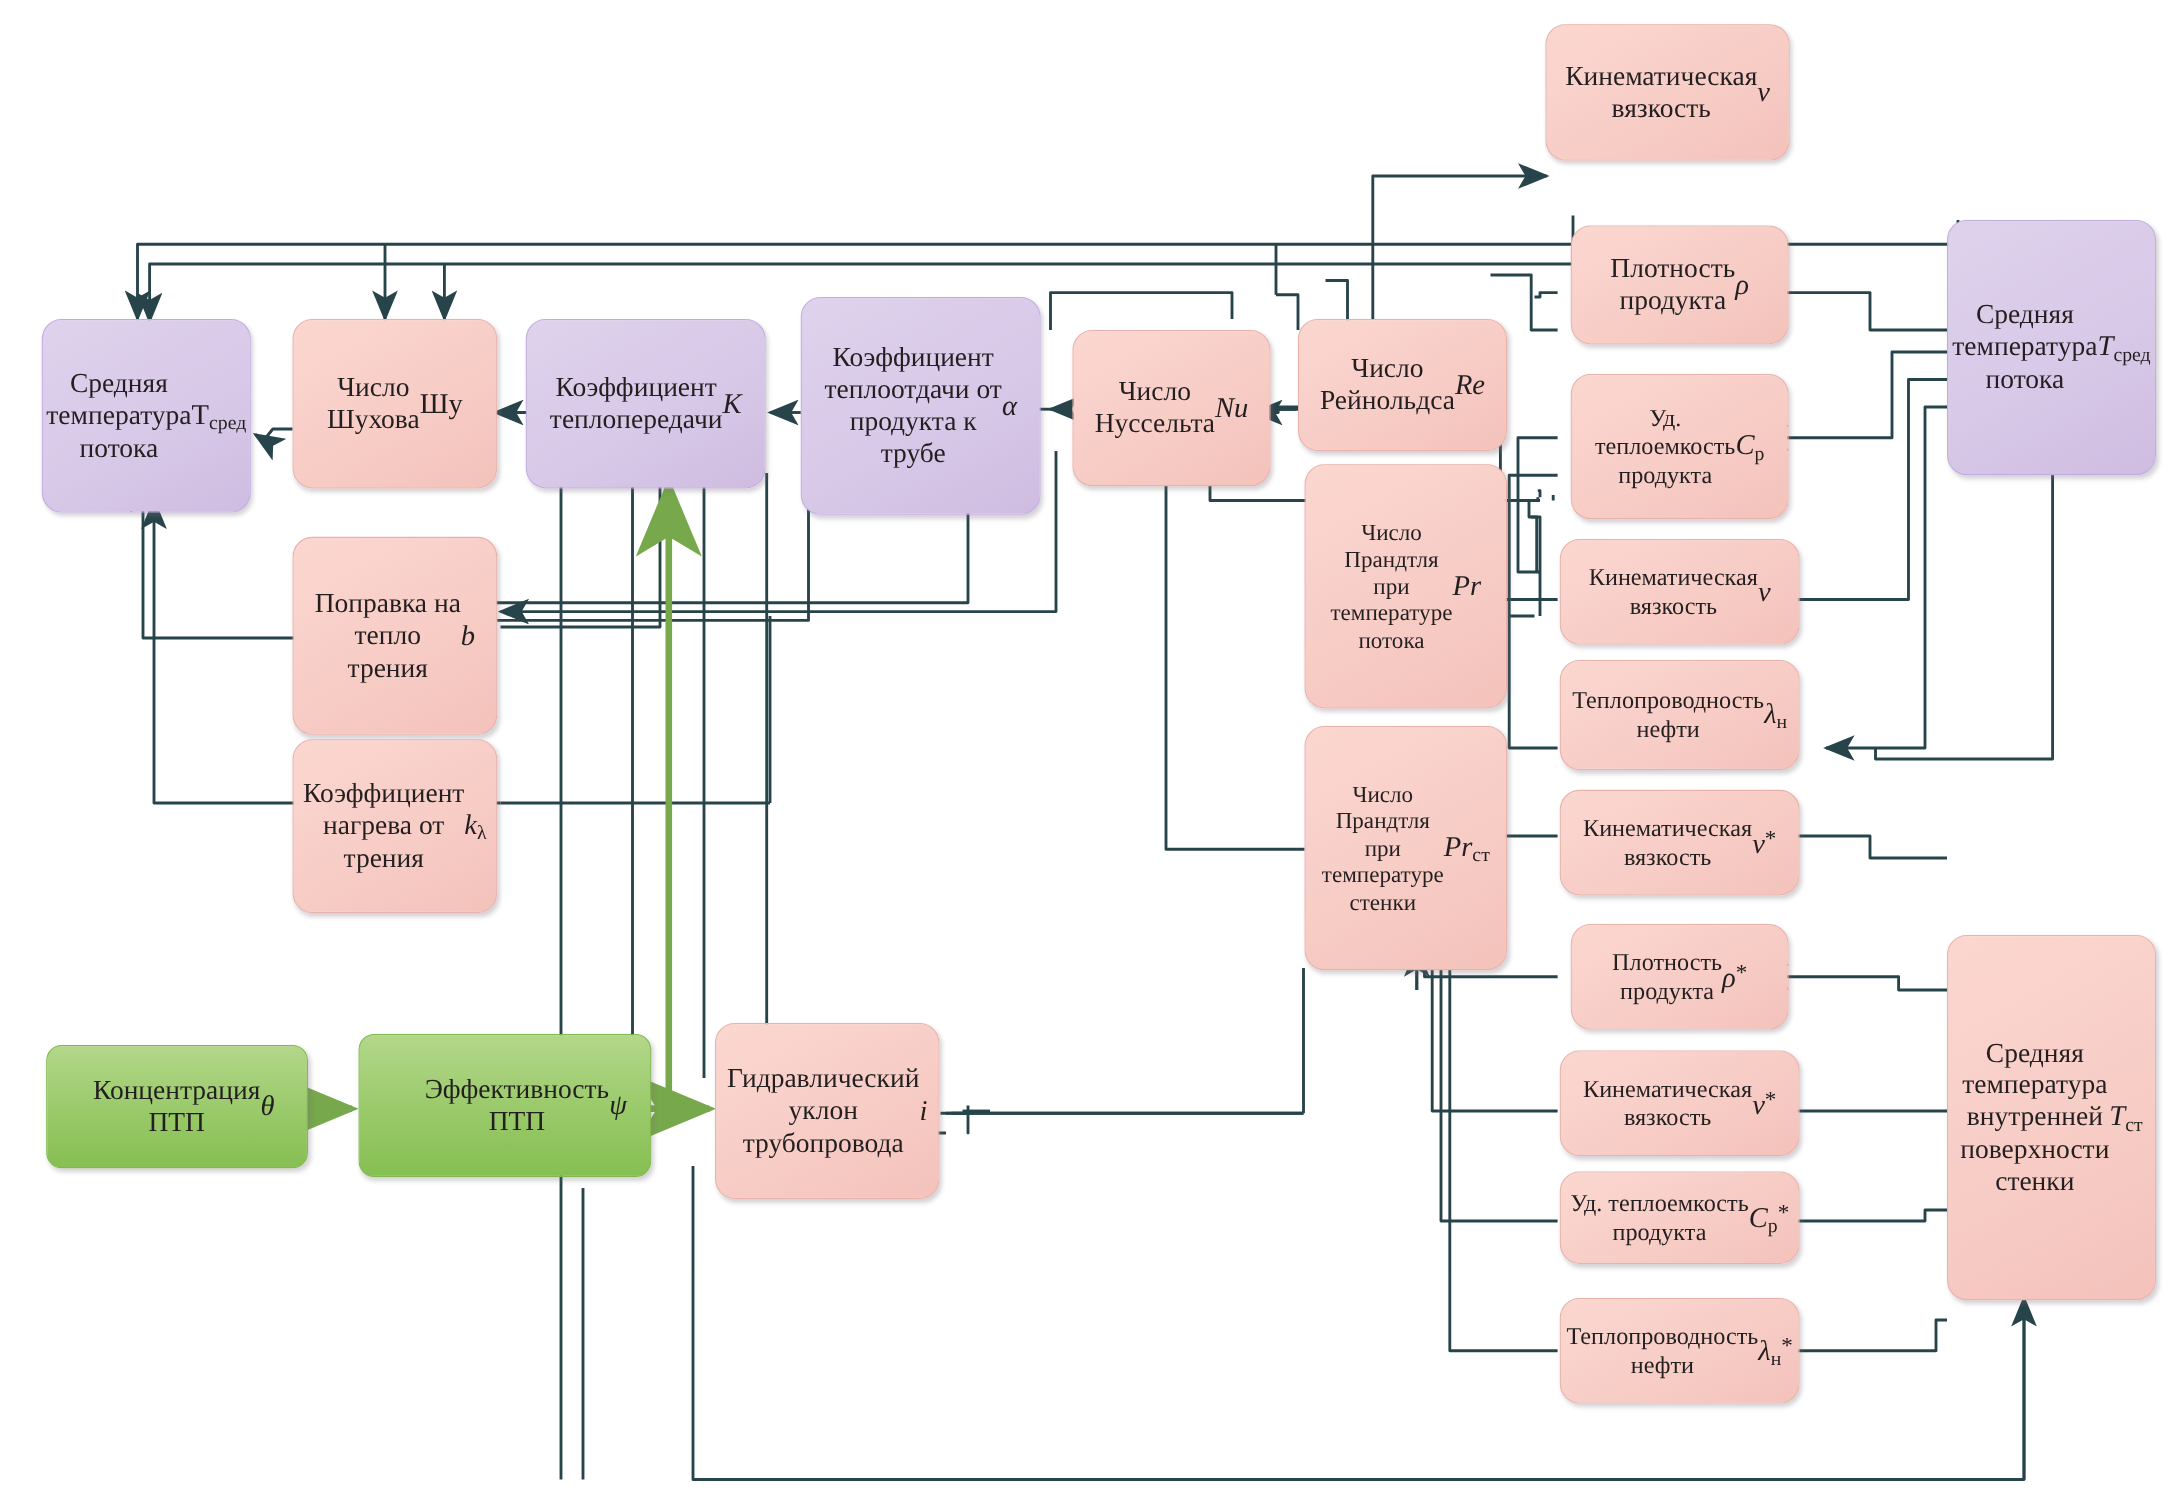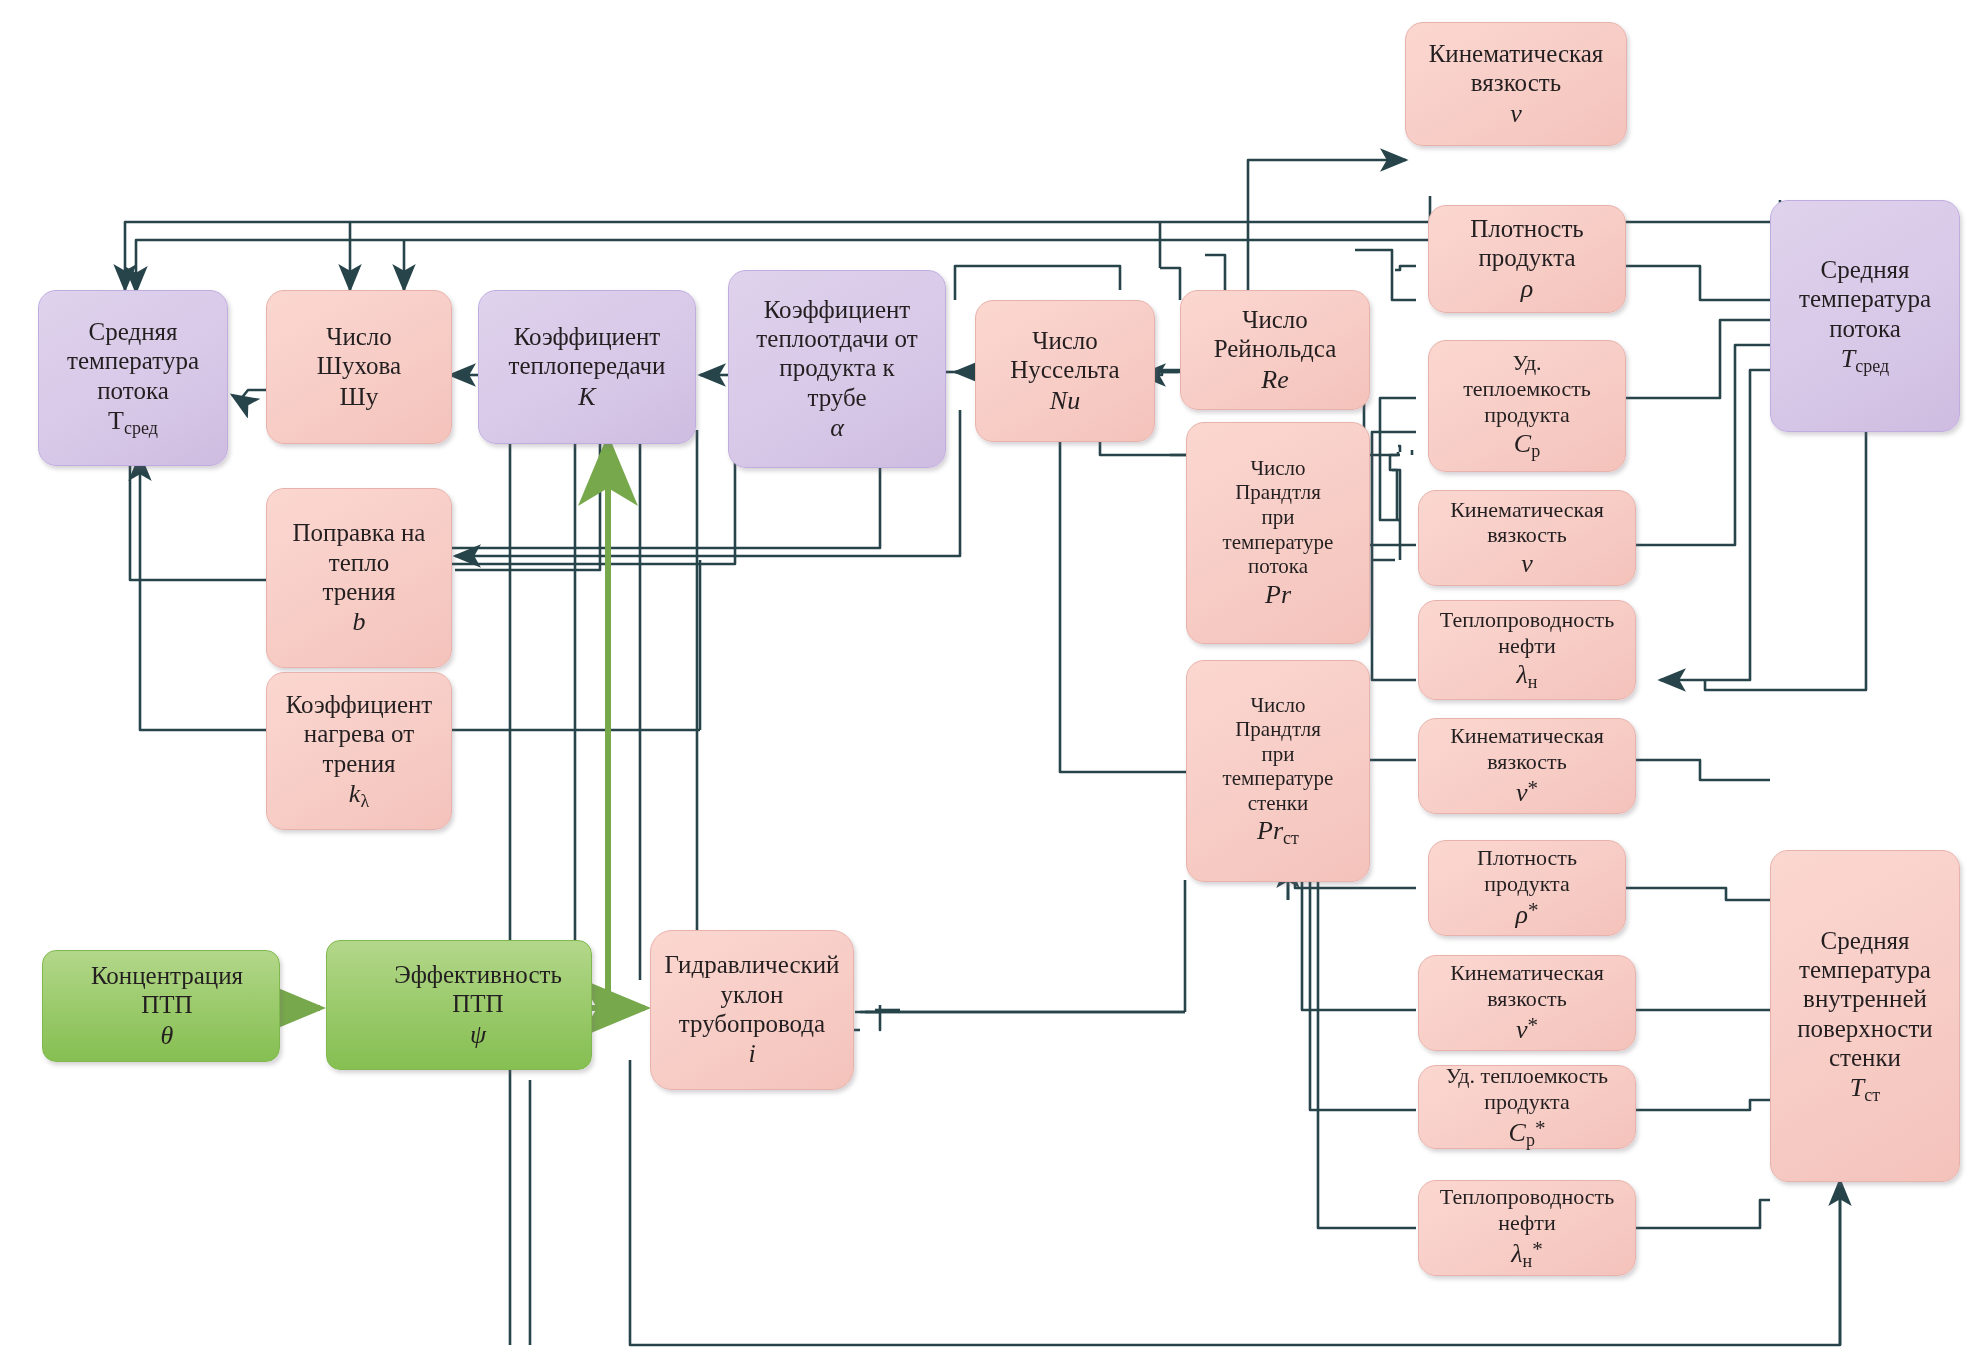--- a/index.html
+++ b/index.html
@@ -5,21 +5,21 @@
 <style>
   html,body{margin:0;padding:0;background:#ffffff;}
   body{font-family:"Liberation Serif","DejaVu Serif",serif;}
   #canvas{position:relative;width:1984px;height:1357px;background:#fff;overflow:hidden;}
   #wires{position:absolute;left:0;top:0;width:1984px;height:1357px;pointer-events:none;}
 
   .node{
     position:absolute;
     box-sizing:border-box;
     display:flex;
-    flex-direction:column;
+    flex-direction:row;
     align-items:center;
     justify-content:center;
     text-align:center;
     border-radius:18px;
     line-height:1.17;
     color:#231f20;
     font-size:25px;
     padding:4px 6px;
     z-index:5;
     box-shadow:2px 3px 4px rgba(120,110,120,.30);
@@ -280,21 +280,21 @@
   <div class="node pink" style="left:266px;top:488px;width:186px;height:180px;">
     <span class="ttl">Поправка на<br>тепло<br>трения</span>
     <span class="sym">b</span>
   </div>
 
   <div class="node pink" style="left:266px;top:672px;width:186px;height:158px;">
     <span class="ttl">Коэффициент<br>нагрева от<br>трения</span>
     <span class="sym"><span>k</span><span class="sub">λ</span></span>
   </div>
 
-  <div class="node pink" style="left:650px;top:930px;width:204px;height:160px;border-radius:22px;">
+  <div class="node pink" style="left:650px;top:930px;width:204px;height:160px;">
     <span class="ttl">Гидравлический<br>уклон<br>трубопровода</span>
     <span class="sym">i</span>
   </div>
 
   <div class="node green" style="left:42px;top:950px;width:238px;height:112px;border-radius:14px;padding-left:18px;">
     <span class="ttl">Концентрация<br>ПТП</span>
     <span class="sym">θ</span>
   </div>
 
   <div class="node green" style="left:326px;top:940px;width:266px;height:130px;border-radius:14px;padding-left:44px;">

